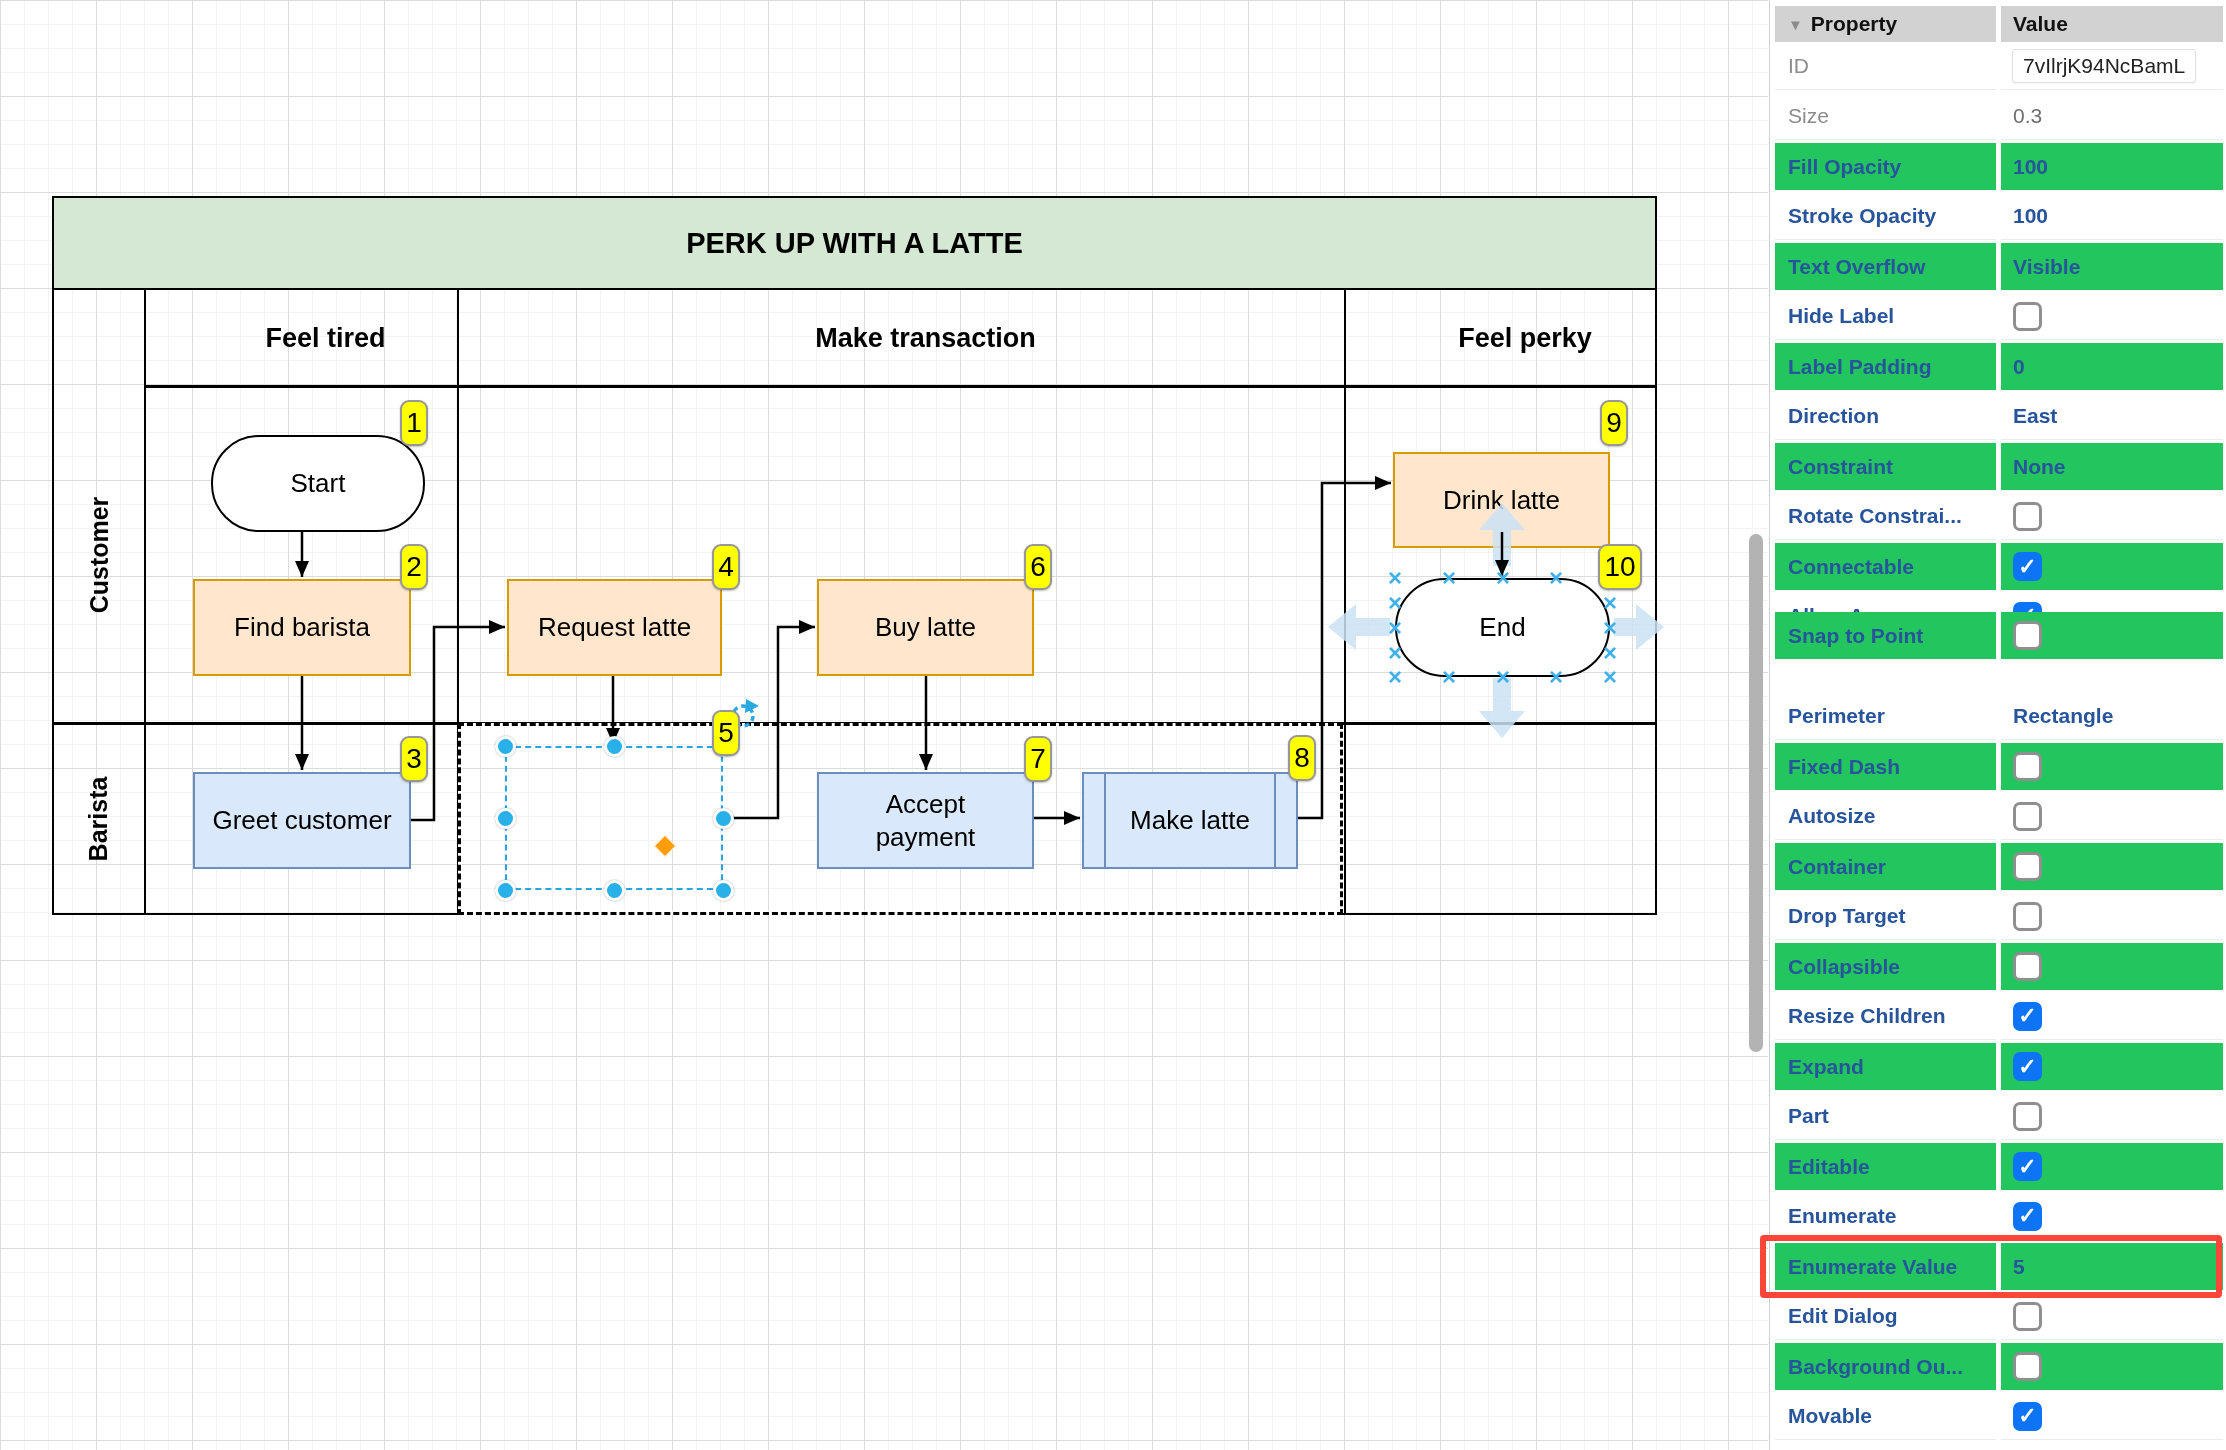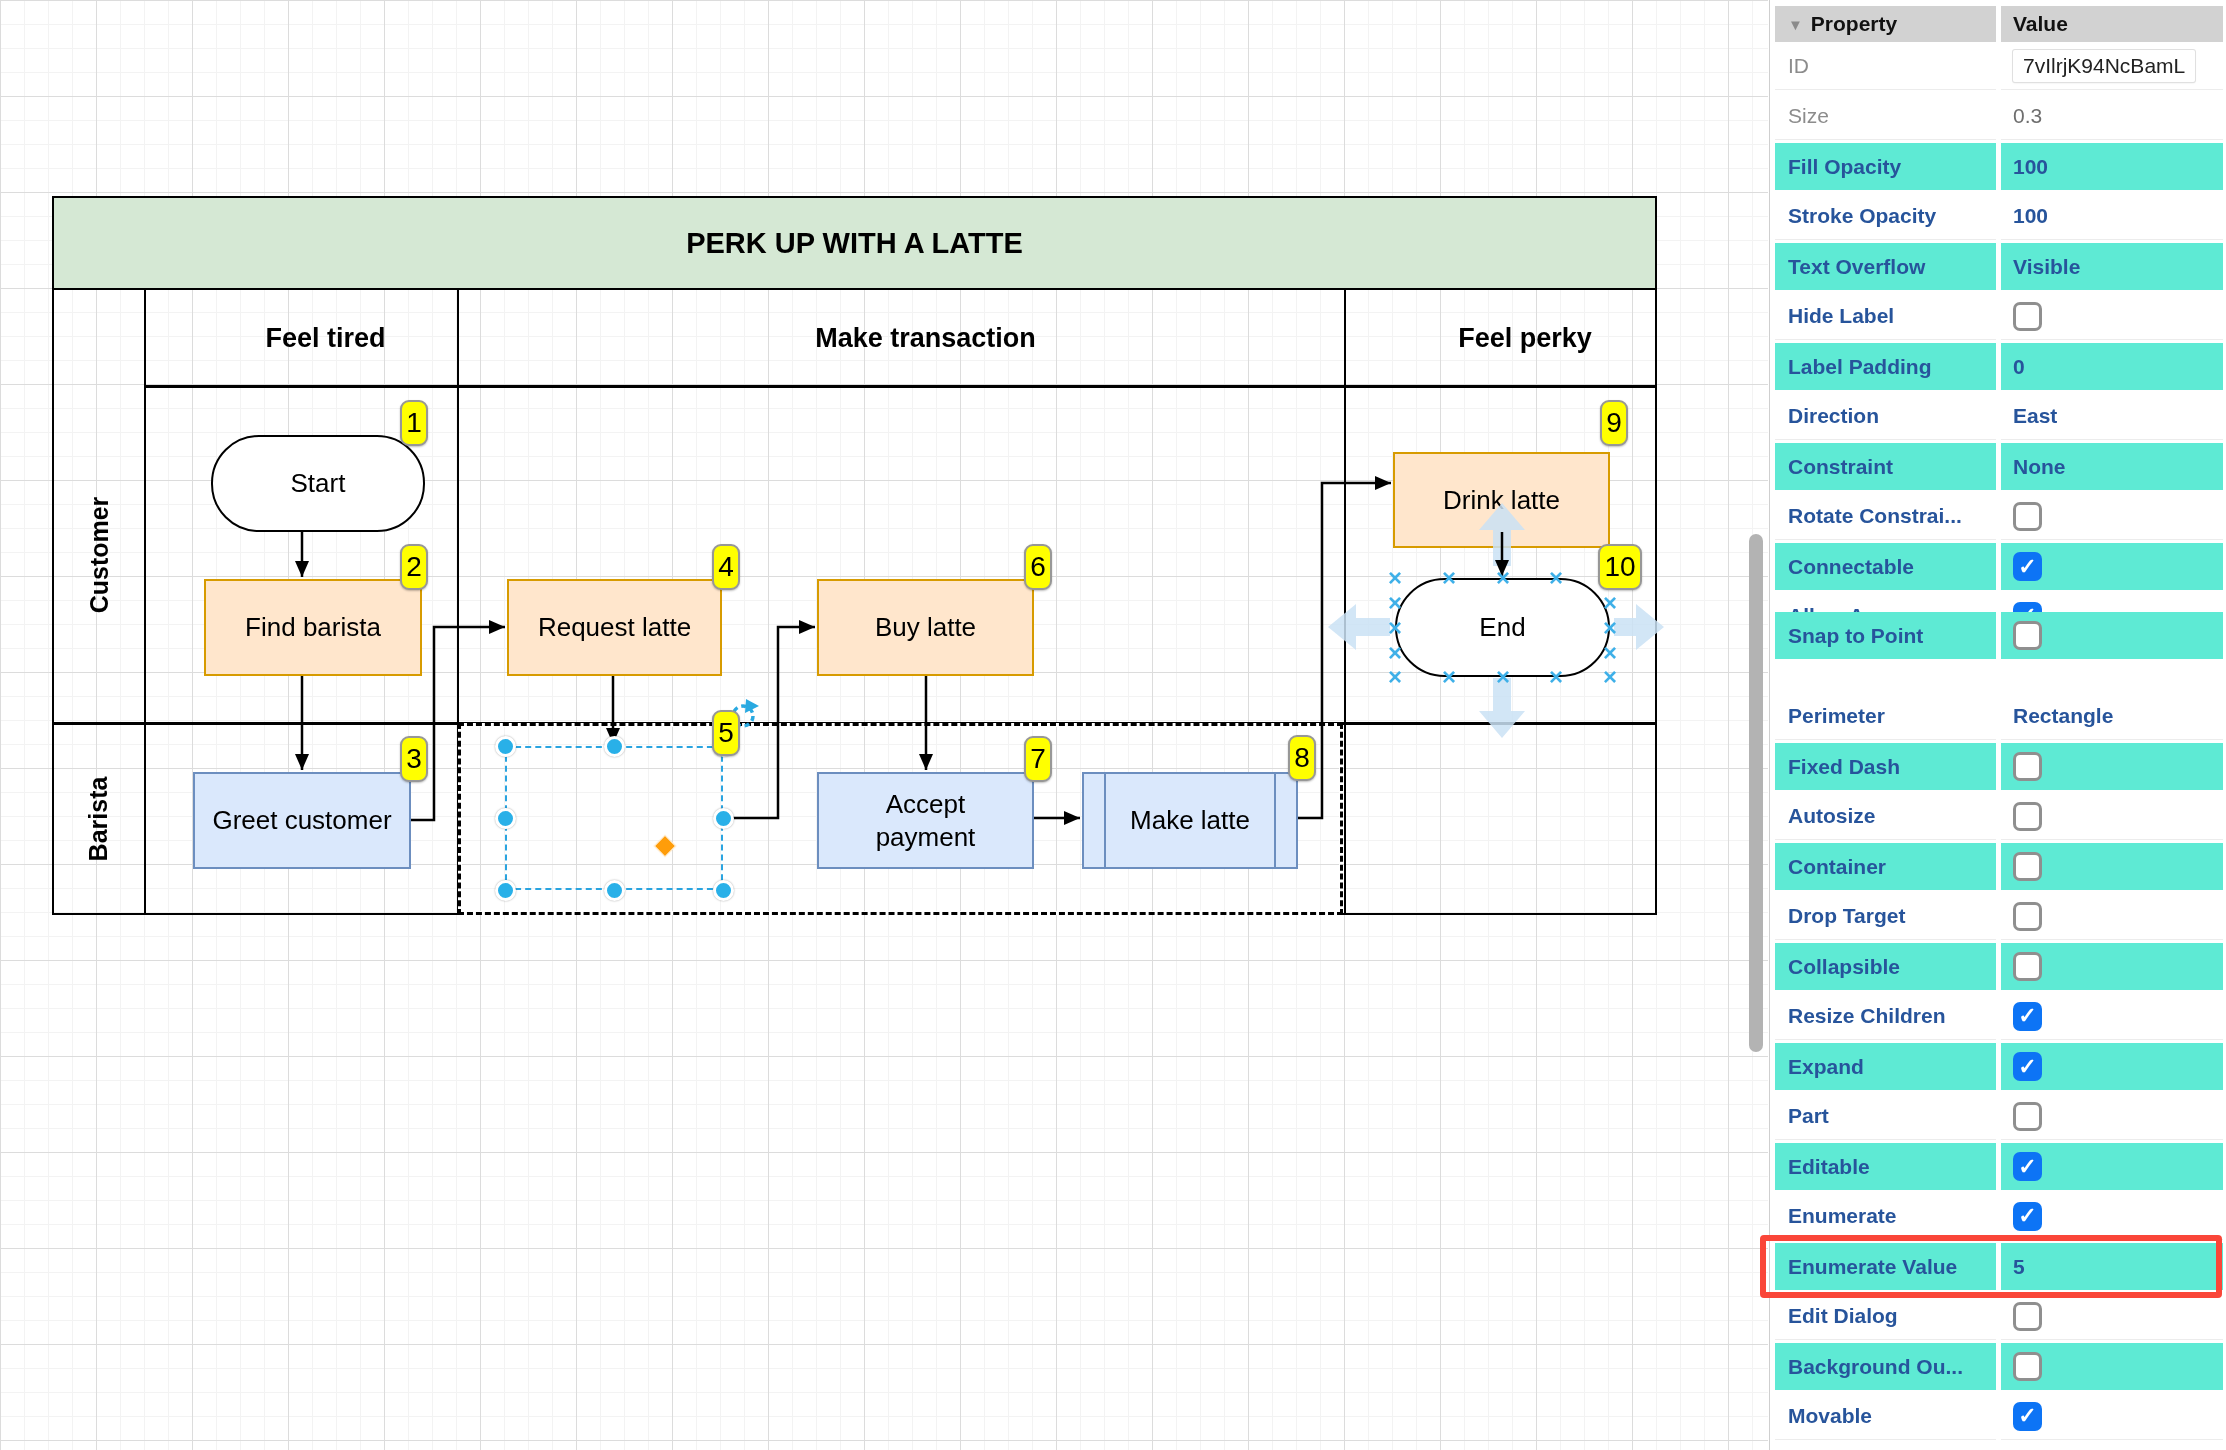--- a/index.html
+++ b/index.html
@@ -72,21 +72,21 @@
   
   #panel { position:absolute; left:1769px; top:0; width:457px; height:1450px;
     background:#fff; border-left:1px solid #cfcfcf; }
   .prow { position:absolute; left:5px; width:448px; height:47px; }
   .pcell { position:absolute; top:0; height:100%; display:flex; align-items:center; }
   .pcell.label { left:0; width:221px; padding-left:13px; }
   .pcell.value { left:226px; width:222px; padding-left:12px; }
   .pcell { font-size:21px; font-weight:bold; color:#27549b; }
   .pcell.muted { font-weight:normal; color:#8c8c8c; }
   .row-white .pcell { background:#fff; border-bottom:1px solid #ececec; }
-  .row-shaded .pcell { background:#5eead4; }
+  .row-shaded .pcell { background:#22c55e; }
   .phead { background:#d2d2d2 !important; color:#111 !important; font-weight:bold; border-bottom:none !important; }
   .tri { color:#8b8b8b; font-size:15px; margin-right:8px; }
   .idbox { background:#fff; box-shadow:0 0 0 1px #e0e0e0, 0 1px 2px rgba(0,0,0,.12);
     padding:4px 10px; border-radius:2px; color:#222; font-weight:normal; font-size:21px; }
   .sizeval { color:#6e6e6e; font-weight:normal; }
   .cb { width:29px; height:29px; border-radius:7px; }
   .cb.on { background:#0d74f5; display:flex; align-items:center; justify-content:center;
     color:#fff; font-size:22px; font-weight:bold; }
   .cb.off { background:#fff; border:3.5px solid #8f8f8f; }
 
@@ -115,21 +115,21 @@
     <div class="abs phase-cell" style="left:458px;top:290px;width:887px;height:97px;">Make transaction</div>
     <div class="abs phase-cell" style="left:1345px;top:290px;width:312px;height:97px;">Feel perky</div>
 
     <div class="abs vlabel" style="left:-70px;top:508px;width:337px;height:94px;">Customer</div>
     <div class="abs vlabel" style="left:2px;top:772px;width:192px;height:94px;">Barista</div>
 
     <div class="abs lane-sel-under"></div>
     <div class="abs lane-sel"></div>
 
     <div class="abs node terminator" style="left:211px;top:435px;width:214px;height:97px;border-radius:48px;">Start</div>
-    <div class="abs node orange" style="left:193px;top:579px;width:218px;height:97px;margin-left:11px;">Find barista</div>
+    <div class="abs node orange" style="left:193px;top:579px;width:218px;height:97px;">Find barista</div>
     <div class="abs node blue" style="left:193px;top:772px;width:218px;height:97px;">Greet customer</div>
     <div class="abs node orange" style="left:507px;top:579px;width:215px;height:97px;">Request latte</div>
 
 
     <div class="abs node orange" style="left:817px;top:579px;width:217px;height:97px;">Buy latte</div>
     <div class="abs node blue" style="left:817px;top:772px;width:217px;height:97px;">Accept payment</div>
     <div class="abs node blue" style="left:1082px;top:772px;width:216px;height:97px;">
       <span class="subbar" style="left:20px;"></span>
       <span>Make latte</span>
       <span class="subbar" style="right:20px;"></span>

